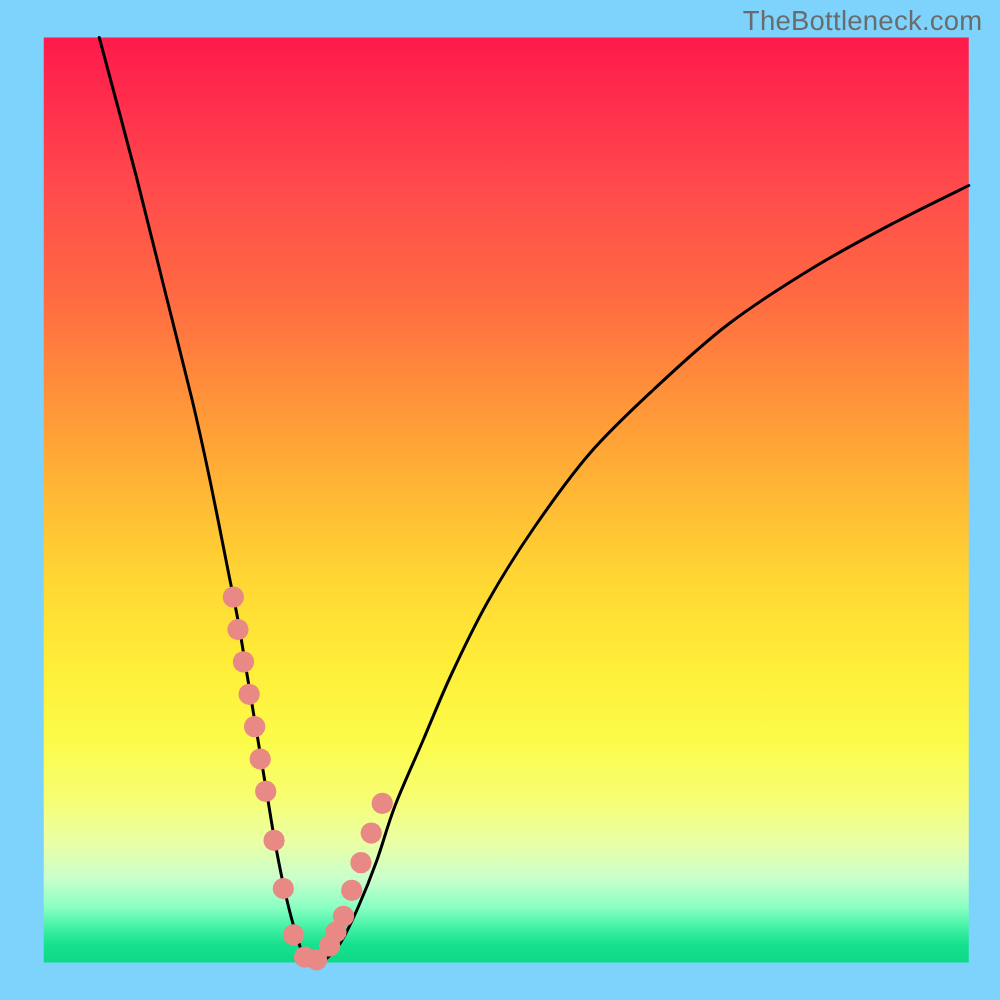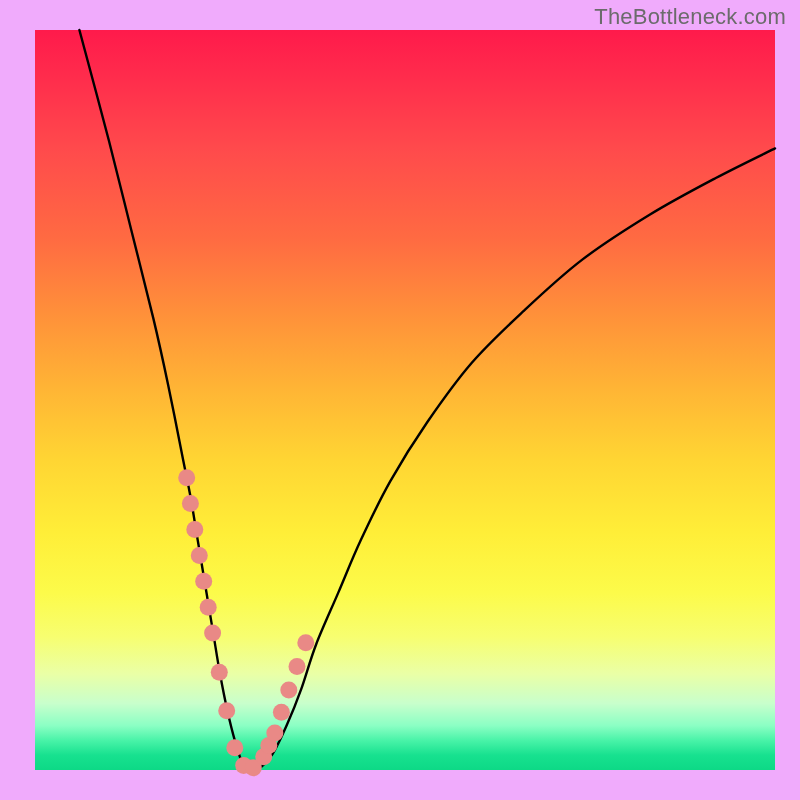--- a/index.html
+++ b/index.html
@@ -10,21 +10,21 @@
     background: #000;
     overflow: hidden;
     font-family: Arial, Helvetica, sans-serif;
   }
   .frame {
     position: absolute;
     left: 0;
     top: 0;
     width: 800px;
     height: 800px;
-    background: #f0abfc;
+    background: #7dd3fc;
   }
   .plot {
     position: absolute;
     left: 35px;
     top: 30px;
     width: 740px;
     height: 740px;
     
     background: linear-gradient(to bottom,
       #ff1a4b 0%,

